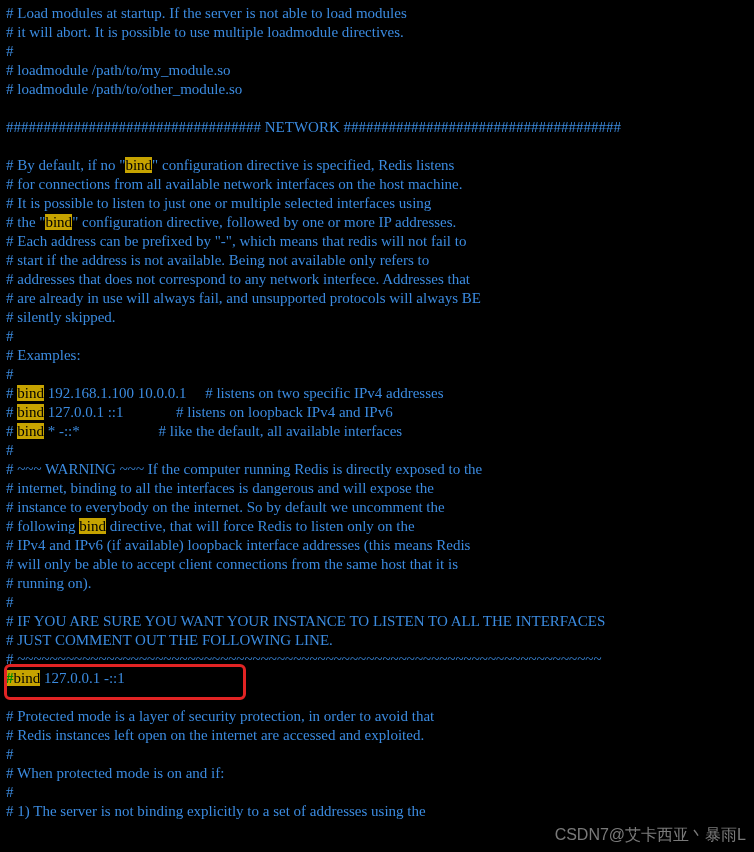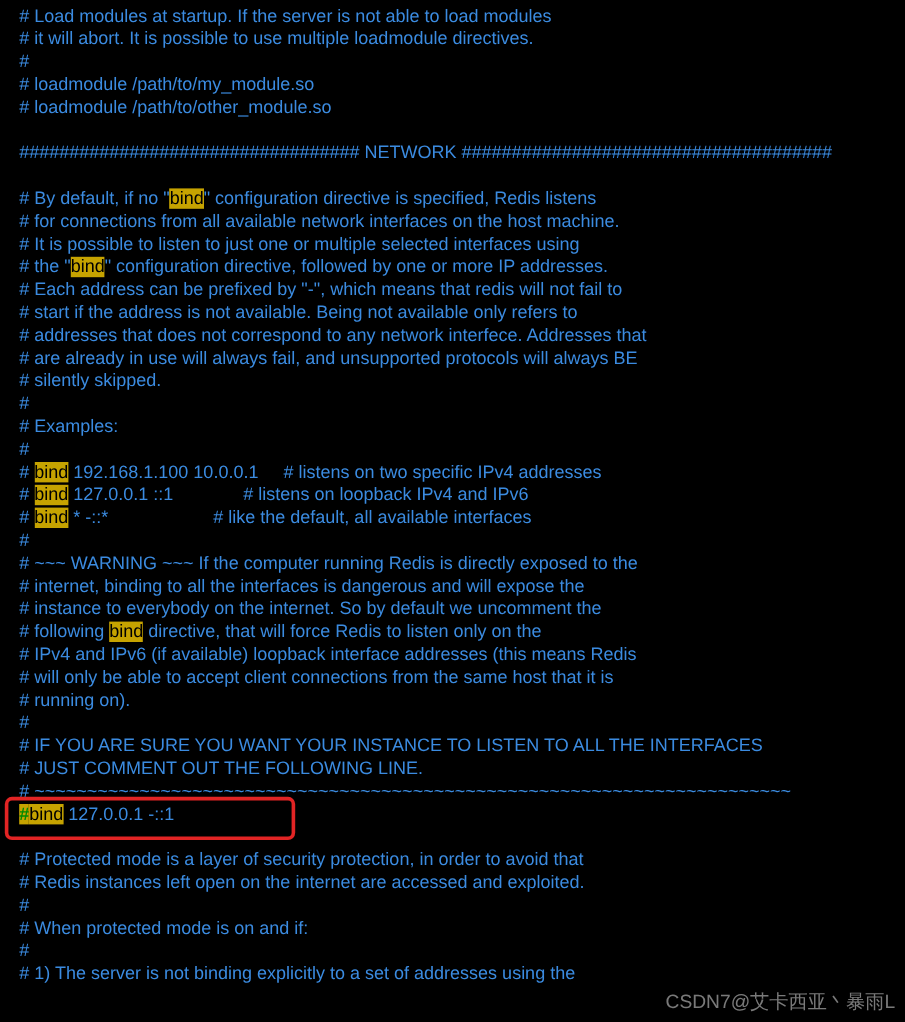--- a/index.html
+++ b/index.html
@@ -5,22 +5,22 @@
   html, body {
     margin: 0;
     padding: 0;
     background: #000;
     width: 754px;
     height: 852px;
     overflow: hidden;
   }
   pre.terminal {
     margin: 0;
-    padding: 4px 16px;
-    font-family: Liberation Sans, sans-serif;
+    padding: 4px 6px;
+    font-family: Liberation Serif, serif;
     font-size: 15px;
     line-height: 19px;
     color: #3b8be0;
     white-space: pre;
     letter-spacing: 0px;
   }
   .hl {
     background: #c6a300;
     color: #000;
   }

